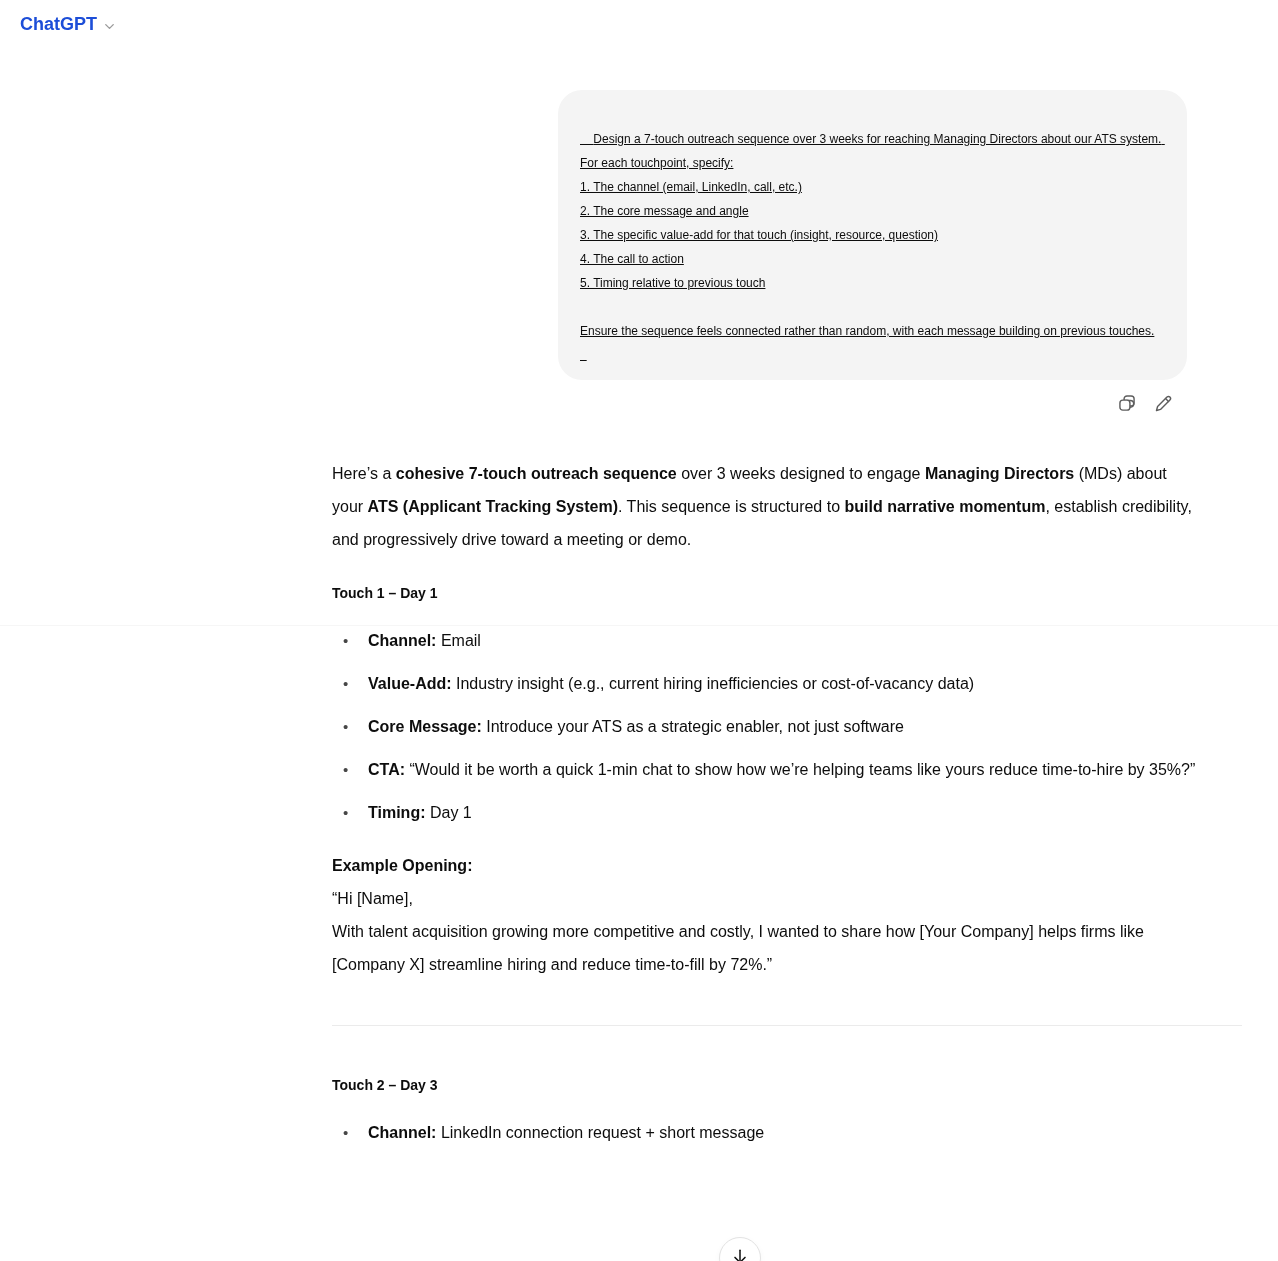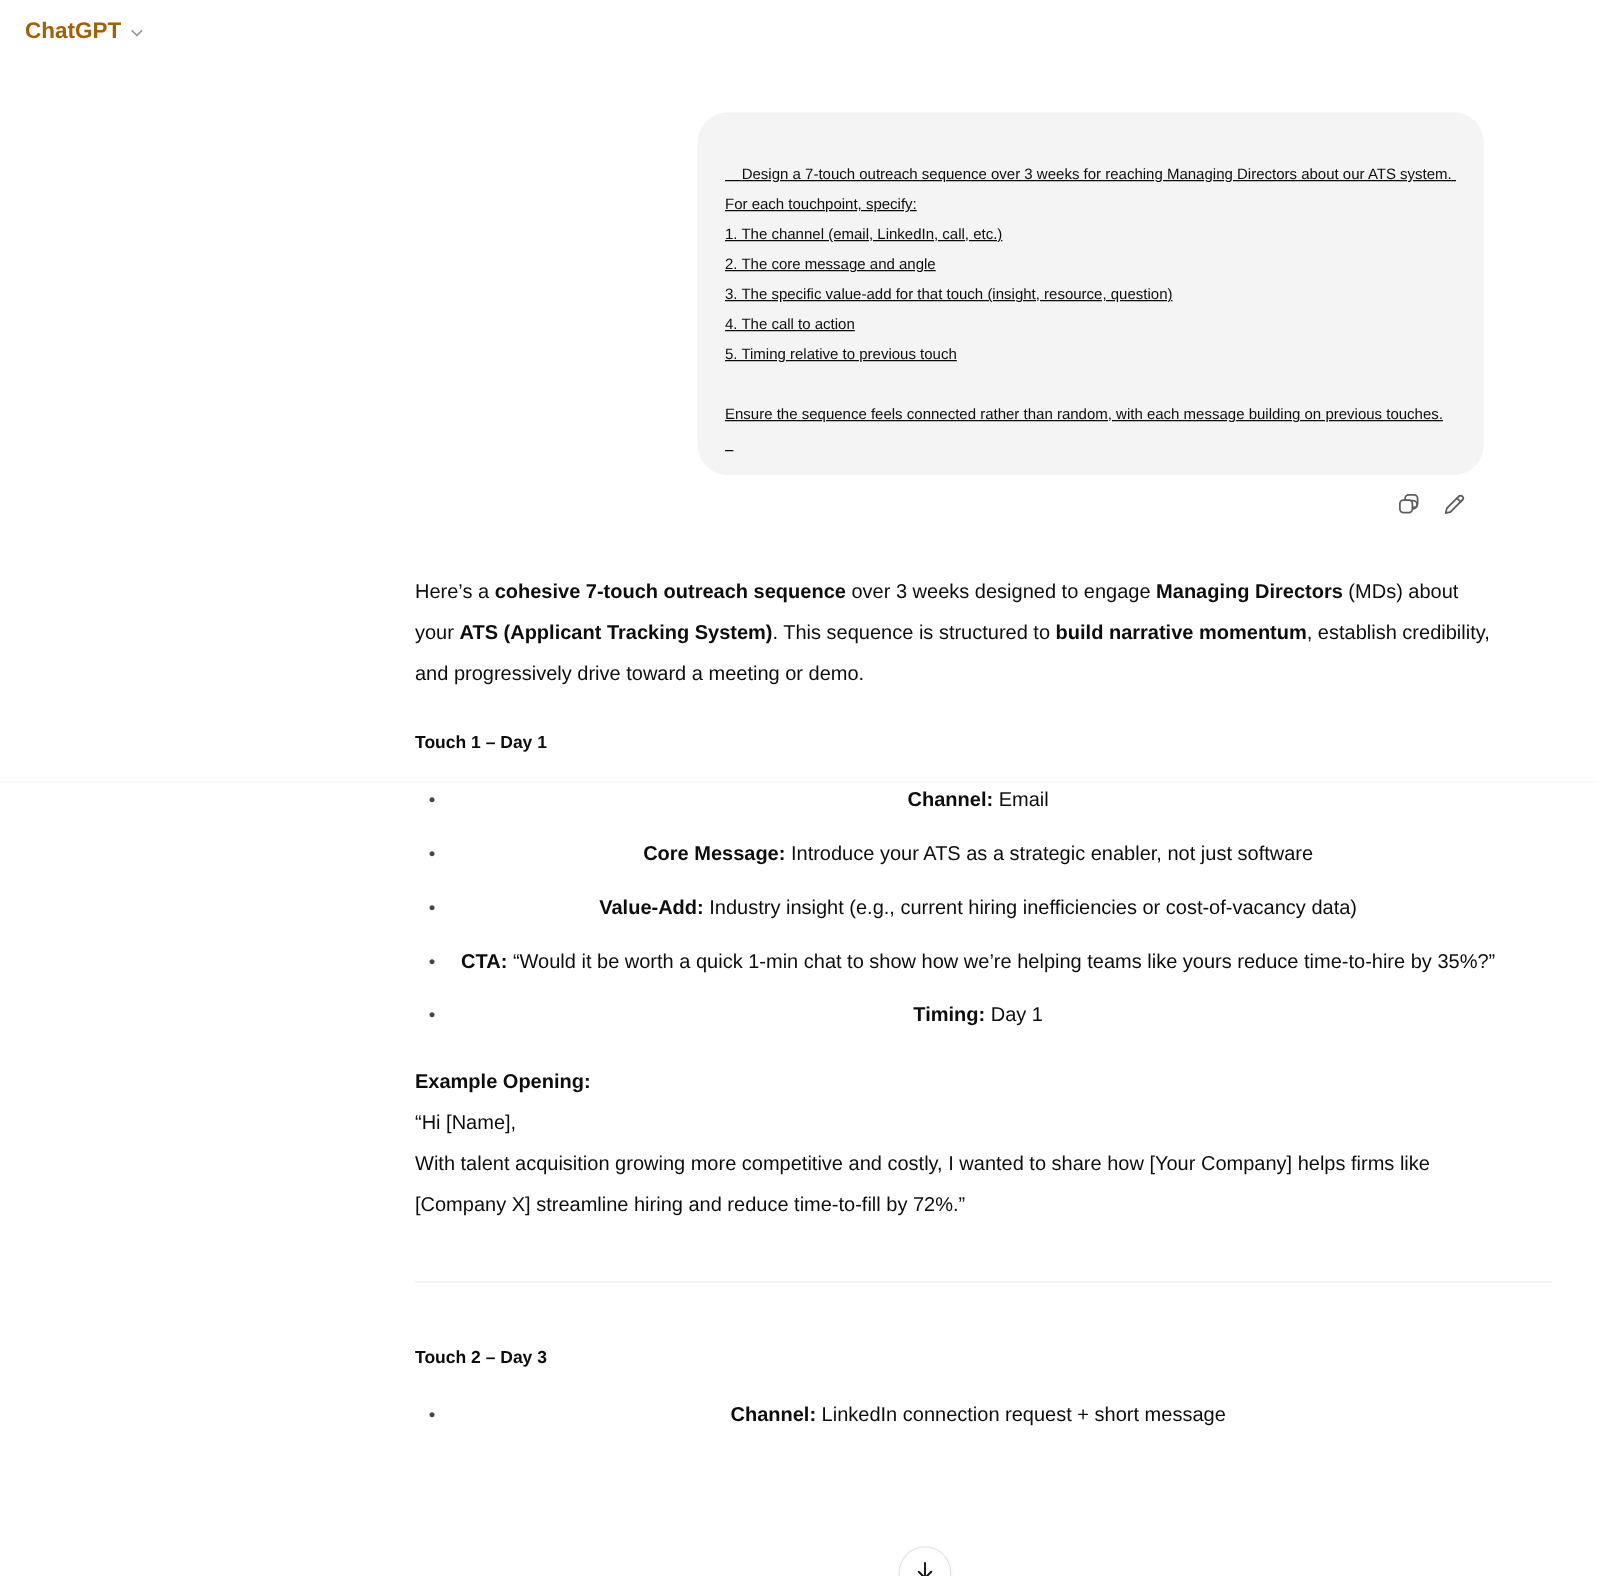--- a/index.html
+++ b/index.html
@@ -15,21 +15,21 @@
   }
   .app-header {
     position: absolute;
     top: 10px;
     left: 14px;
     display: flex;
     align-items: center;
     gap: 5px;
     font-size: 18px;
     font-weight: 600;
-    color: #a16207;
+    color: #1d4ed8;
     background: transparent;
     border: none;
     padding: 4px 6px;
     border-radius: 8px;
     cursor: pointer;
     z-index: 3;
   }
   .app-header .chev { display: inline-flex; margin-top: 3px; }
   .faint-rule {
     position: absolute;
@@ -91,21 +91,20 @@
   .assistant ul {
     list-style: none;
     margin: 18px 0 0 0;
     padding: 0;
   }
   .assistant li {
     position: relative;
     padding-left: 36px;
     margin-bottom: 10px;
     line-height: 33px;
-    text-align: center;
   }
   .assistant li::before {
     content: "\2022";
     position: absolute;
     left: 11px;
     top: 0;
     color: #464646;
     font-size: 15px;
   }
   .assistant p.example { margin: 20px 0 0 0; }
@@ -181,22 +180,22 @@
       </span>
     </button>
   </div>
 
   <div class="assistant">
     <p class="intro"><span>Here’s a </span><strong>cohesive 7-touch outreach sequence</strong><span> over 3 weeks designed to engage </span><strong>Managing Directors</strong><span> (MDs) about your </span><strong>ATS (Applicant Tracking System)</strong><span>. This sequence is structured to </span><strong>build narrative momentum</strong><span>, establish credibility, and progressively drive toward a meeting or demo.</span></p>
 
     <h3>Touch 1 – Day 1</h3>
     <ul>
       <li><strong>Channel:</strong><span> Email</span></li>
+      <li><strong>Value-Add:</strong><span> Industry insight (e.g., current hiring inefficiencies or cost-of-vacancy data)</span></li>
       <li><strong>Core Message:</strong><span> Introduce your ATS as a strategic enabler, not just software</span></li>
-      <li><strong>Value-Add:</strong><span> Industry insight (e.g., current hiring inefficiencies or cost-of-vacancy data)</span></li>
       <li><strong>CTA:</strong><span> “Would it be worth a quick 1-min chat to show how we’re helping teams like yours reduce time-to-hire by 35%?”</span></li>
       <li><strong>Timing:</strong><span> Day 1</span></li>
     </ul>
 
     <p class="example"><strong>Example Opening:</strong><br><span>“Hi [Name],</span><br><span>With talent acquisition growing more competitive and costly, I wanted to share how [Your Company] helps firms like [Company X] streamline hiring and reduce time-to-fill by 72%.”</span></p>
 
     <hr>
 
     <h3 class="second">Touch 2 – Day 3</h3>
     <ul>

